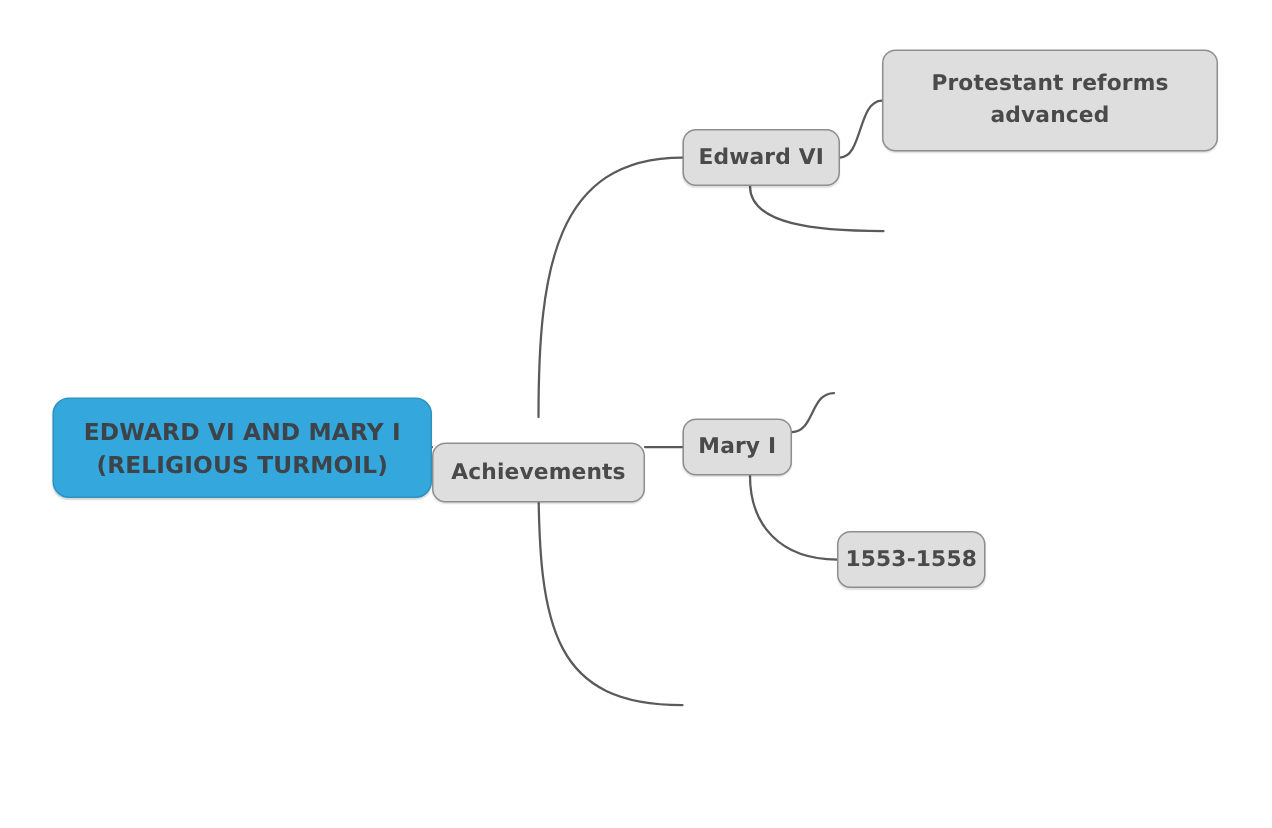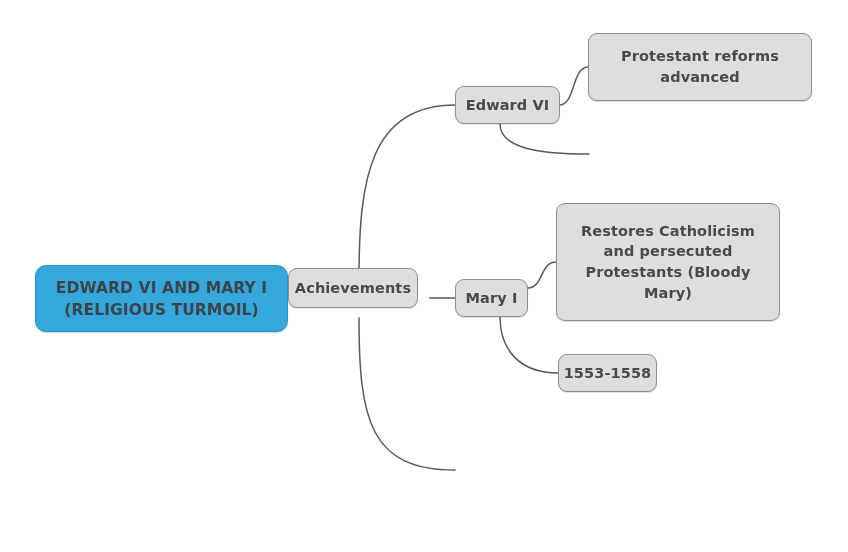--- a/index.html
+++ b/index.html
@@ -74,31 +74,27 @@
       <path d="M560,105 C575,105 572,67 588,67"></path>
       <path d="M500,124 C500,150 545,154 589,154"></path>
       <path d="M528,288 C543,288 540,262 556,262"></path>
       <path d="M500,317 C500,350 520,373 558,373"></path>
     </g>
   </svg>
 
   <div class="node root" style="left:35px; top:265px; width:253px; height:67px;">EDWARD VI AND MARY I
 (RELIGIOUS TURMOIL)</div>
 
-  <div class="node branch" style="left:288px; top:268px; width:130px; height:40px;">Achievements</div>
+  <div class="node branch" style="left:288px; top:295px; width:142px; height:40px;">Achievements</div>
 
   <div class="node leaf" style="left:588px; top:33px; width:224px; height:68px;">Protestant reforms
 advanced</div>
 
   <div class="node branch" style="left:455px; top:86px; width:105px; height:38px;">Edward VI</div>
 
 
   <div class="node branch" style="left:455px; top:279px; width:73px; height:38px;">Mary I</div>
 
-  <div class="node leaf" style="left:556px; top:203px; width:224px; height:118px;">Restores Catholicism
-and persecuted
-Protestants (Bloody
-Mary)</div>
 
   <div class="node leaf" style="left:558px; top:354px; width:99px; height:38px;">1553-1558</div>
 
 
 </div>
 
 </body></html>

